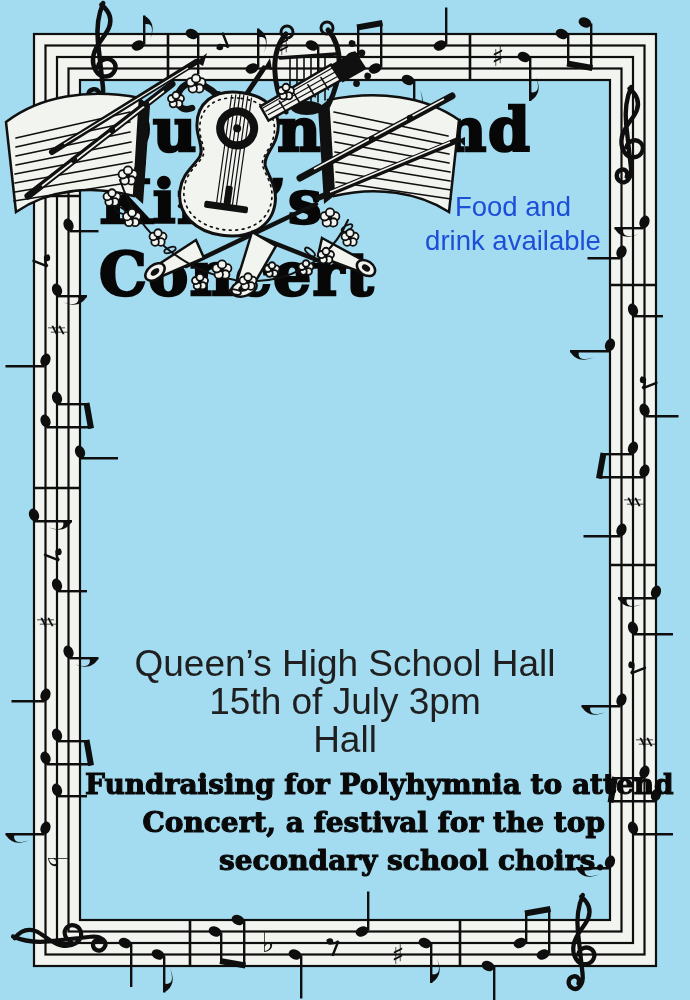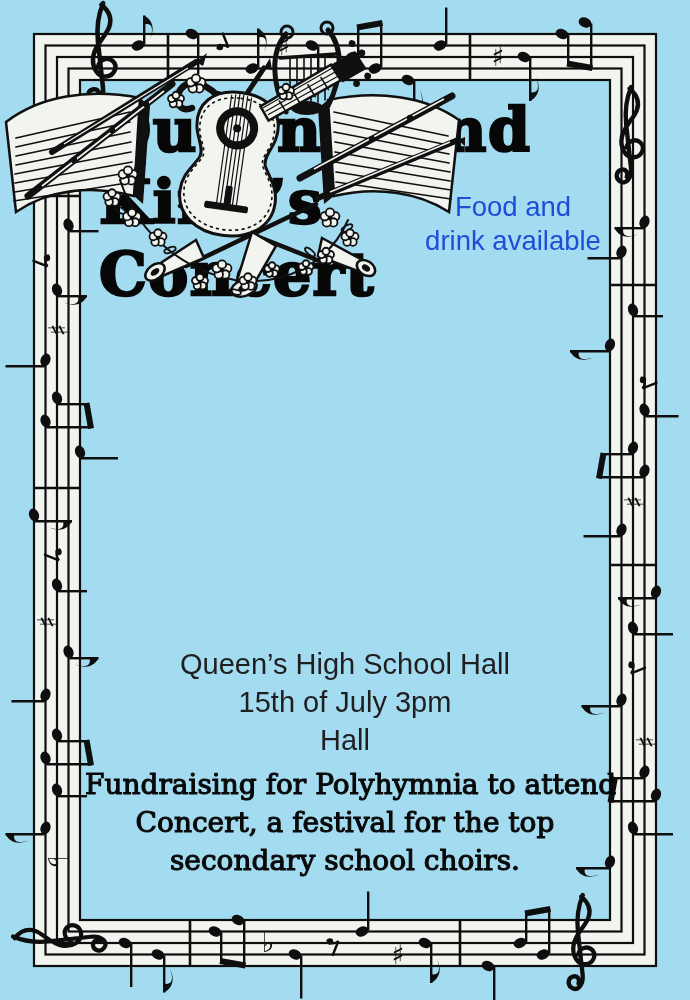--- a/index.html
+++ b/index.html
@@ -19,25 +19,25 @@
   .sidenote{
     position:absolute;left:404px;top:190px;width:218px;text-align:center;
     font-size:27.5px;line-height:34px;color:#1d4ed8;white-space:nowrap;
   }
   .illustration{left:112px;top:335px;width:465px;height:300px;}
   .illustration .s{stroke:#101010;fill:none;stroke-linecap:round;}
   .illustration .f{fill:#101010;stroke:none;}
   .illustration .w{fill:#f2f4ef;stroke:#101010;}
   .venue{
     position:absolute;left:95px;top:645px;width:500px;text-align:center;
-    font-size:29px;line-height:38px;color:#1f1f1f;white-space:nowrap;
+    font-size:37px;line-height:38px;color:#1f1f1f;white-space:nowrap;
   }
   .fundraising{
-    position:absolute;left:85px;top:766px;width:520px;text-align:center;
-    font-family:"DejaVu Serif",serif;font-weight:400;
+    position:absolute;left:85px;top:766px;width:520px;text-align:right;
+    font-family:"DejaVu Serif",serif;font-weight:700;
     font-size:28px;line-height:38px;color:#090909;
     -webkit-text-stroke:1.1px #090909;white-space:nowrap;
   }
 </style>
 </head>
 <body>
 
 <div class="poster">
 
   <svg id="border-svg" viewBox="0 0 690 1000" width="690" height="1000">

